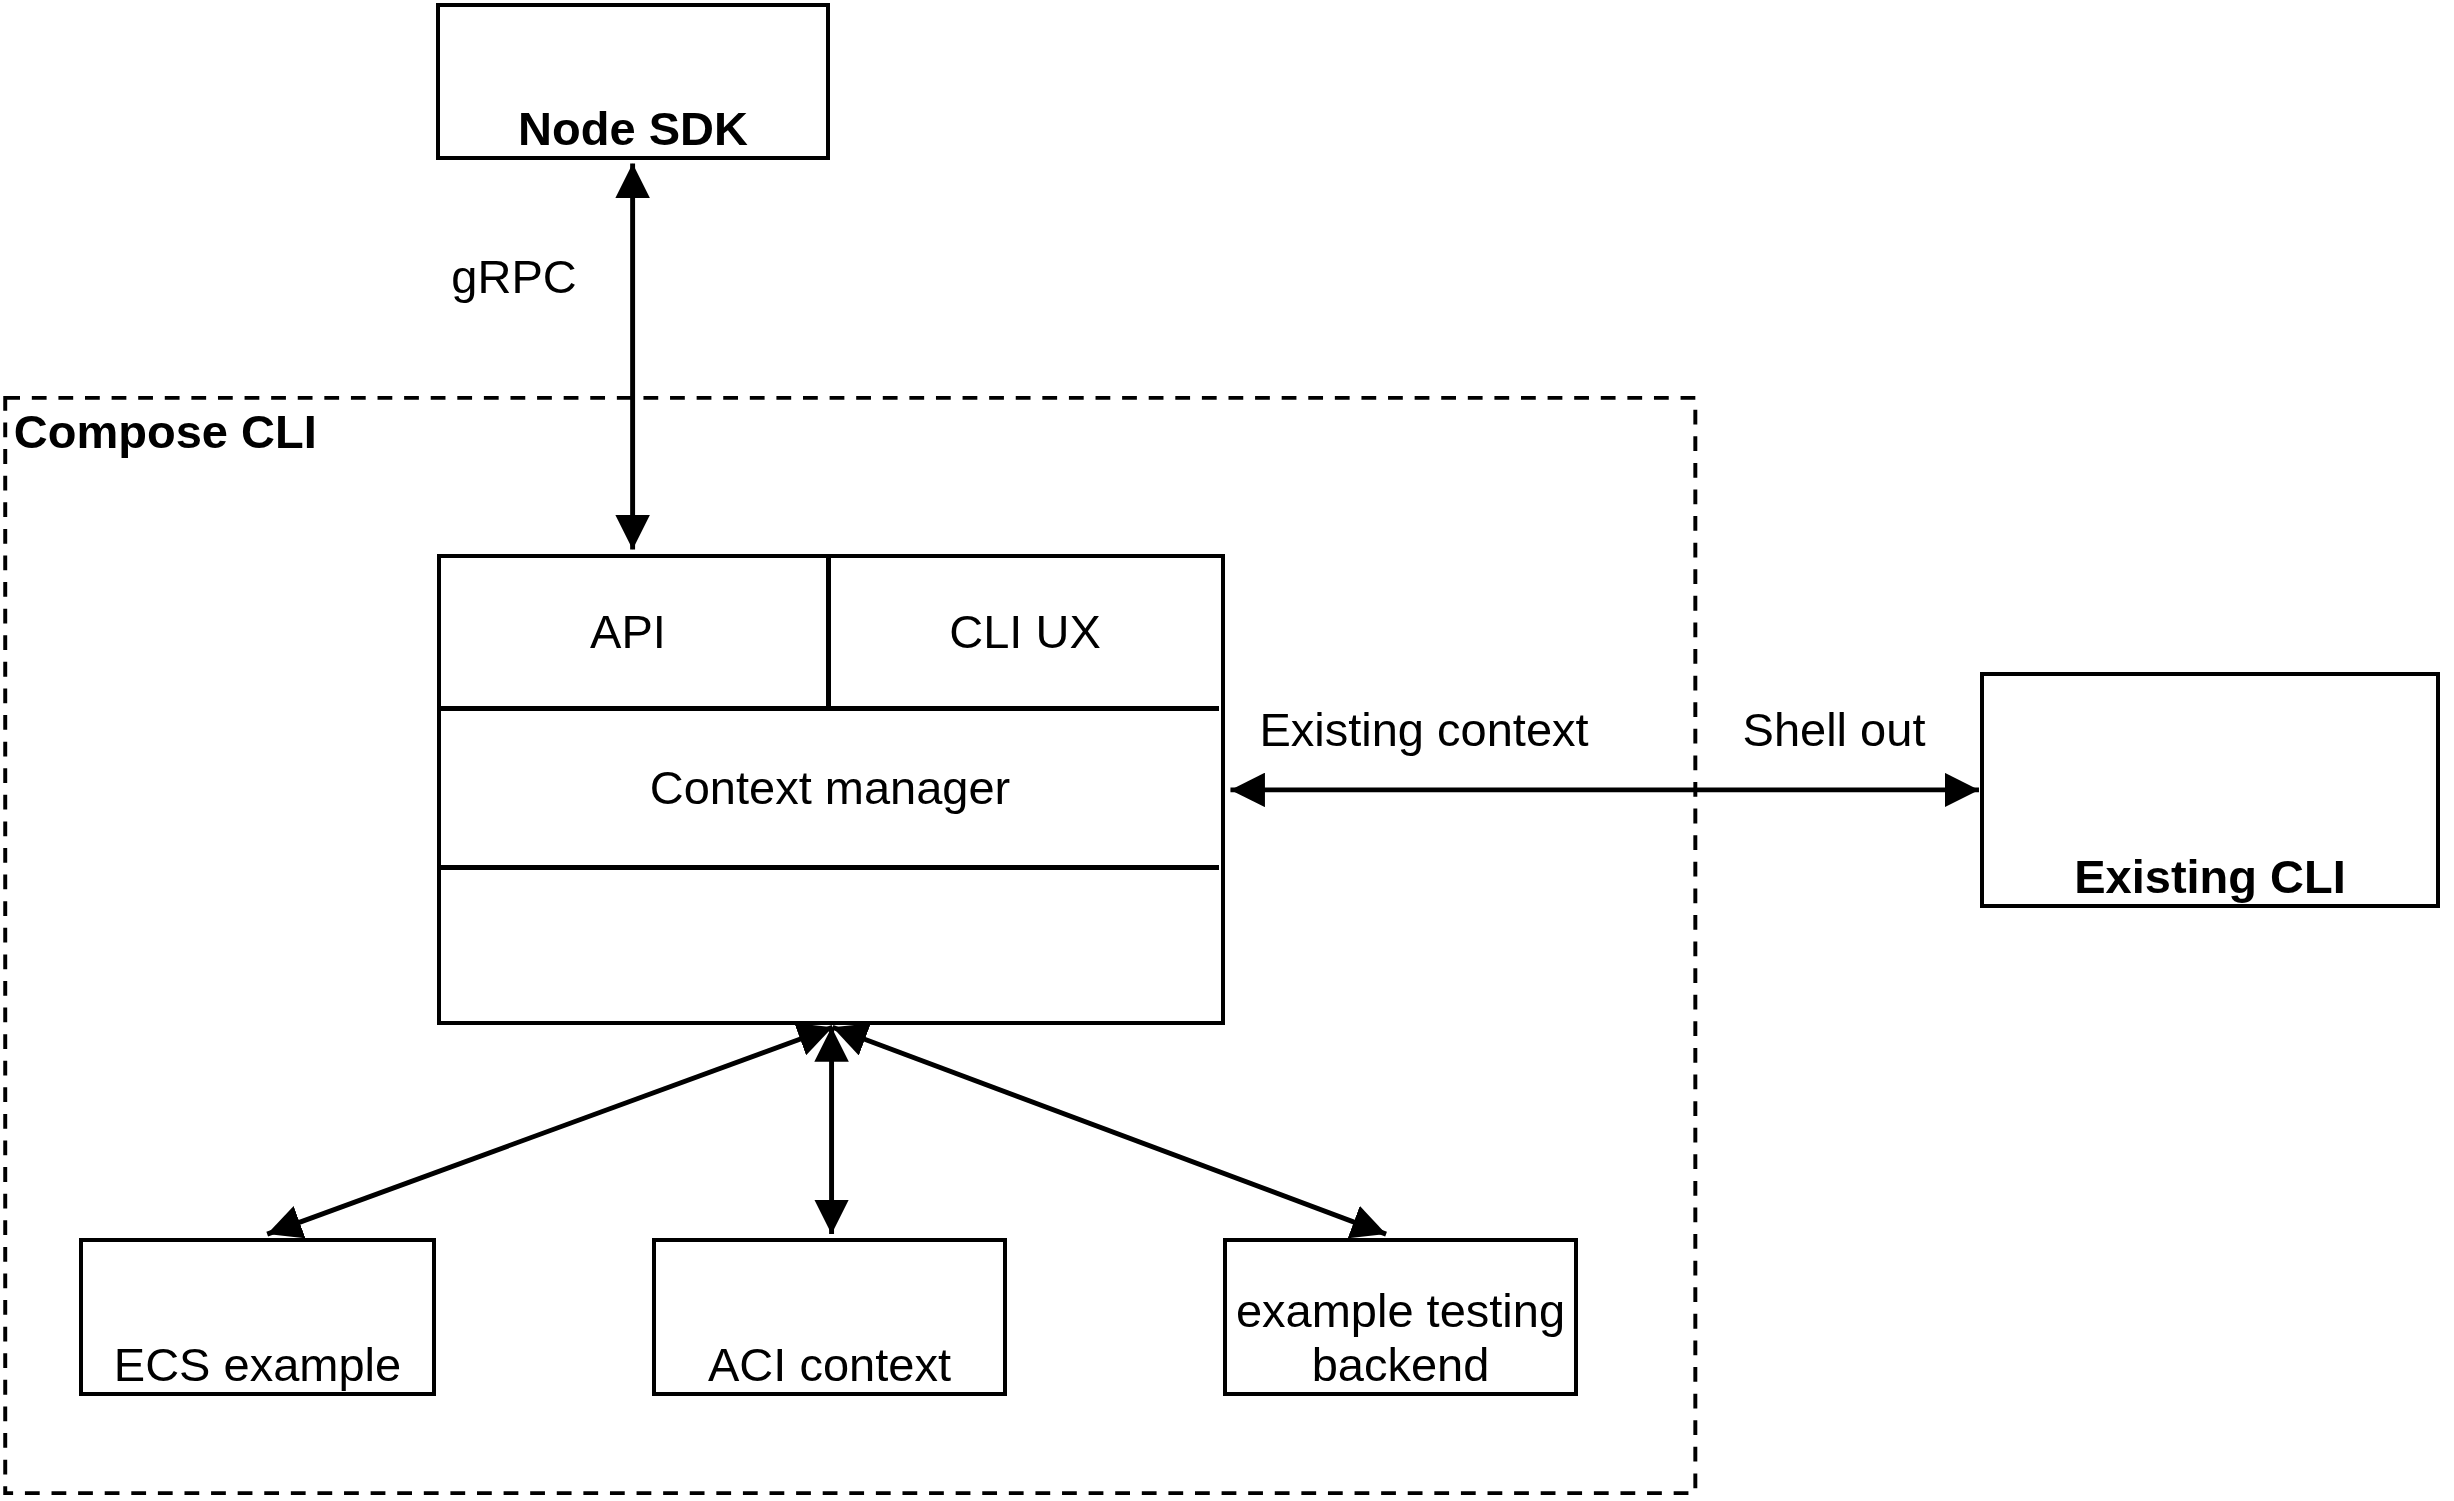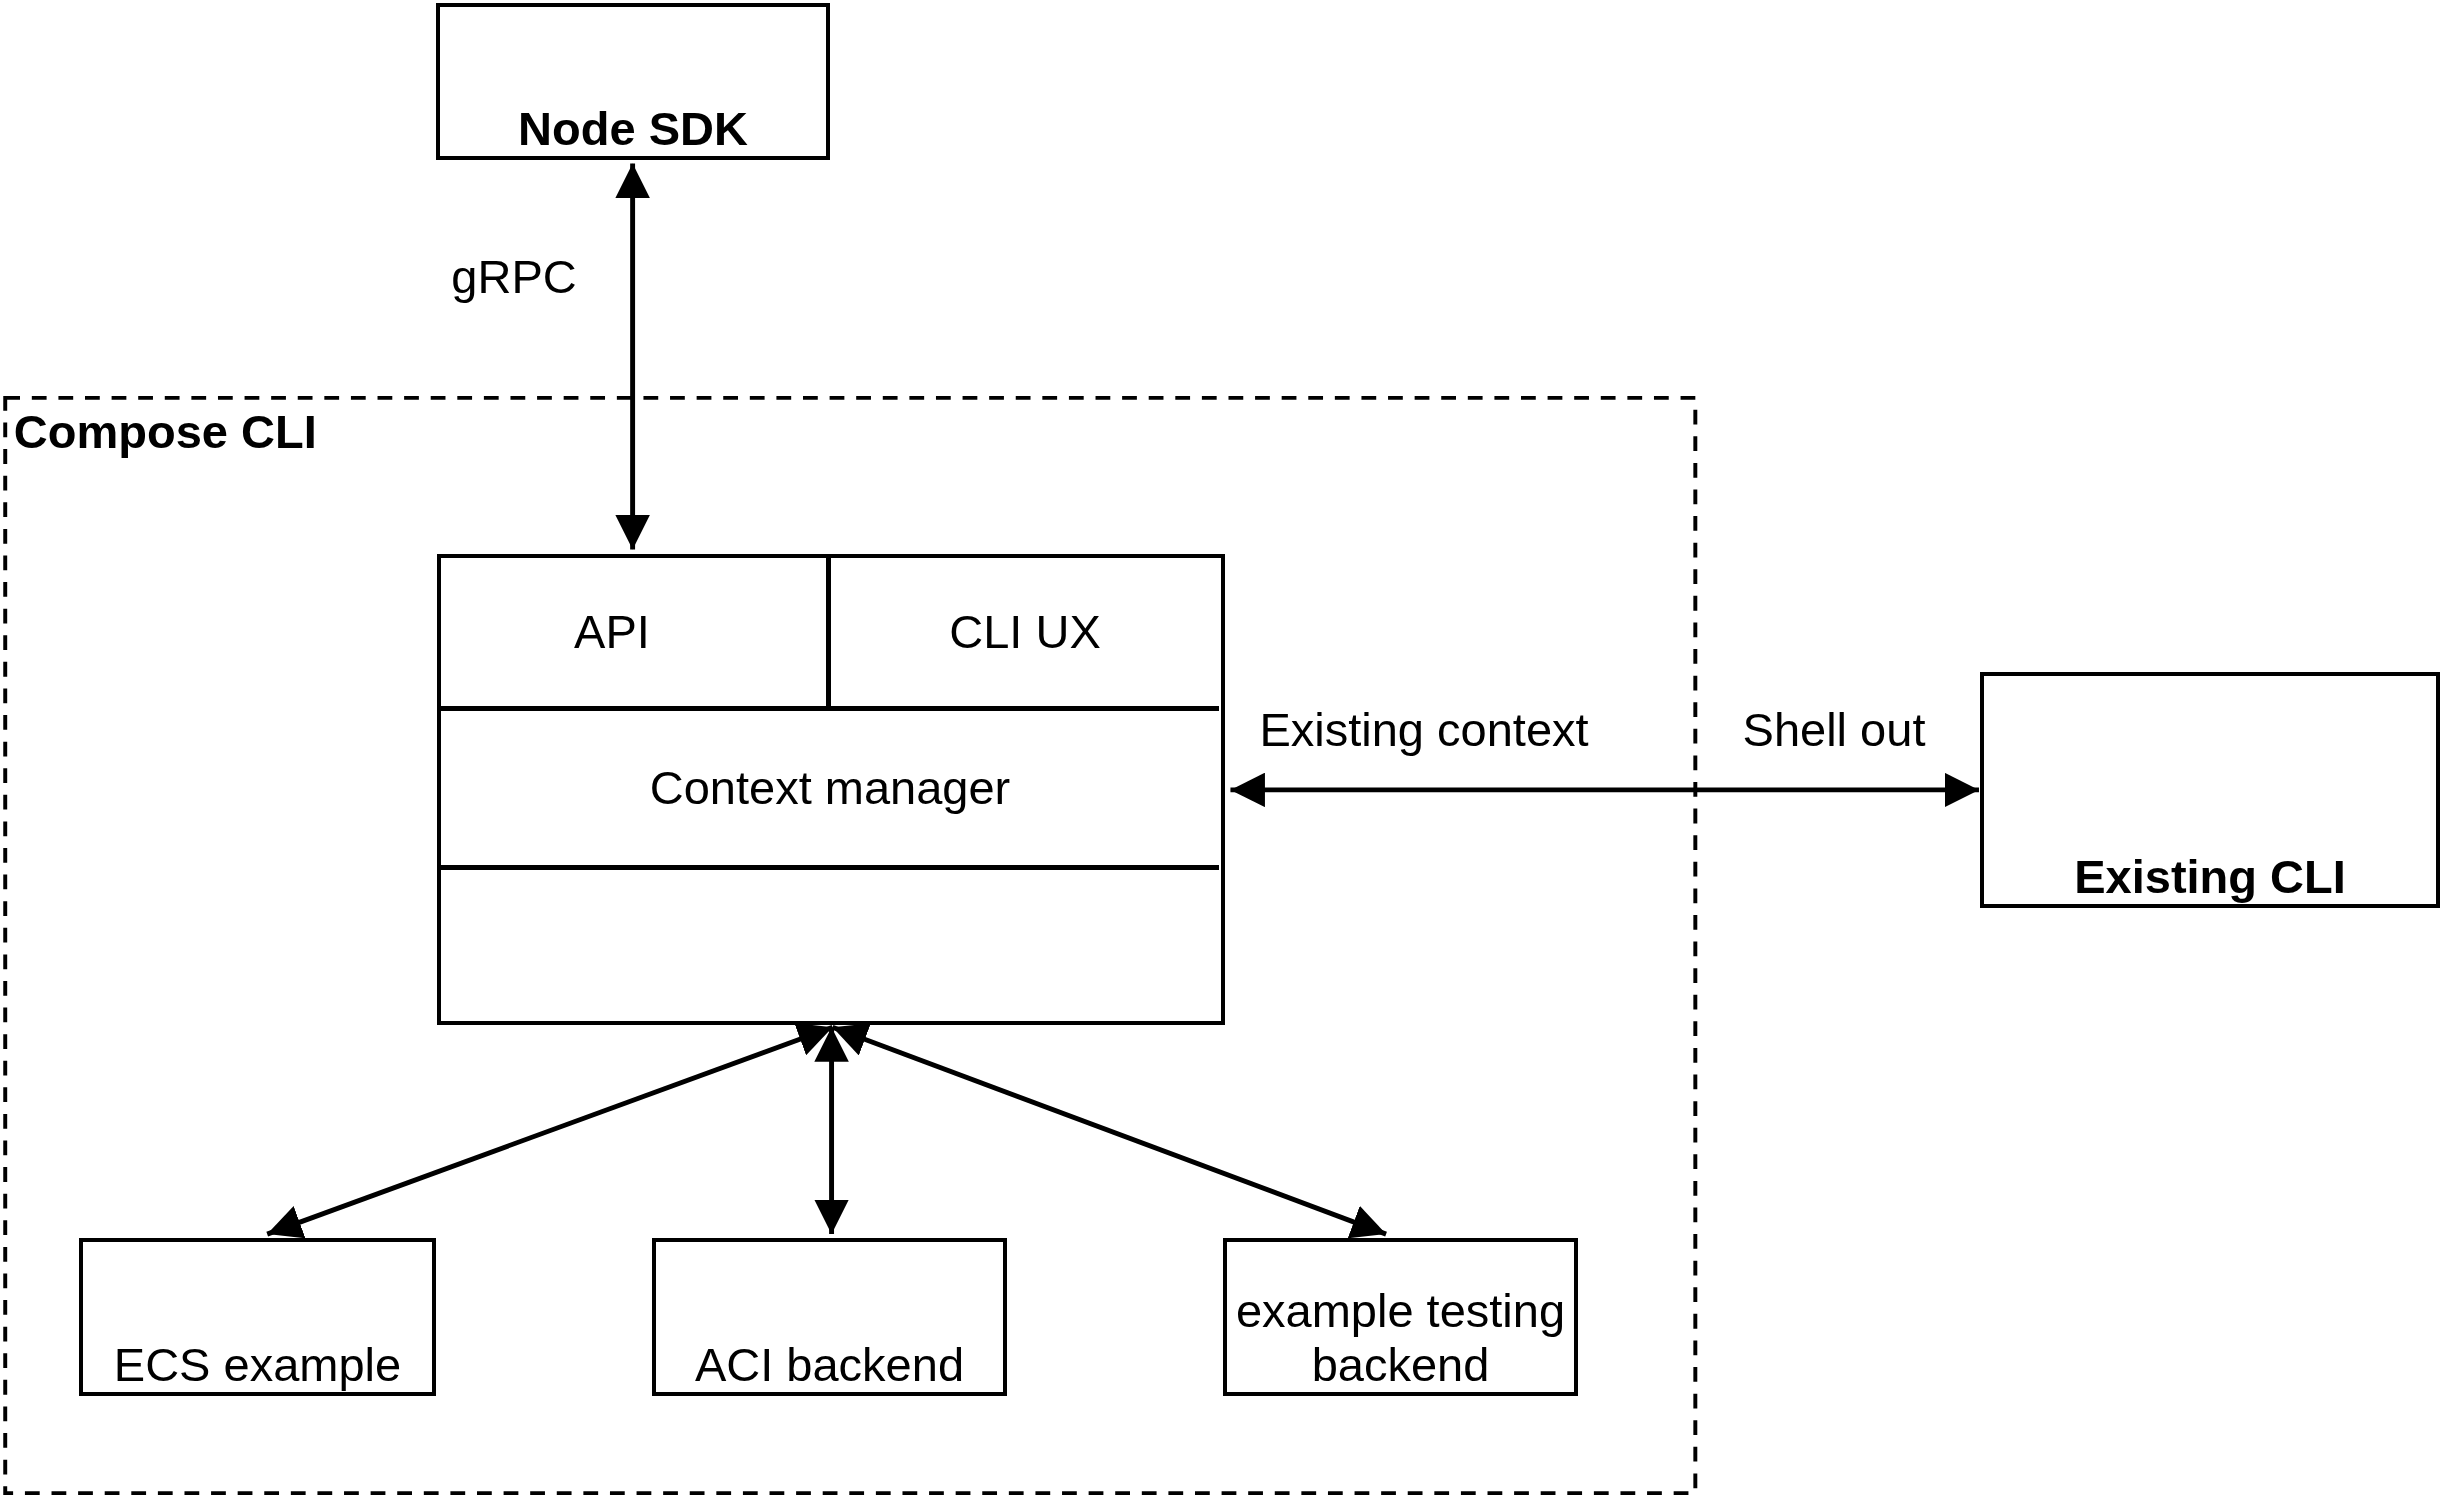--- a/index.html
+++ b/index.html
@@ -83,21 +83,21 @@
   }
   
   #node-sdk        { left: 436px;  top: 3px;    width: 394px; height: 157px; }
   #stack           { left: 437px;  top: 554px;  width: 788px; height: 471px; }
   #existing-cli    { left: 1980px; top: 672px;  width: 460px; height: 236px; }
   #ecs-backend     { left: 79px;   top: 1238px; width: 357px; height: 158px; }
   #aci-backend     { left: 652px;  top: 1238px; width: 355px; height: 158px; }
   #example-backend { left: 1223px; top: 1238px; width: 355px; height: 158px; }
   #example-backend .label-text { display: inline-block; max-width: 345px; }
   
-  #cell-api            { left: 0;     top: 0;     width: 342px; height: 148px; }
+  #cell-api            { left: 16px;     top: 0;     width: 342px; height: 148px; }
   #cell-cli-ux         { left: 390px; top: 0;     width: 388px; height: 148px; }
   #cell-context-mgr    { left: 0;     top: 153px; width: 778px; height: 155px; }
   #cell-backend-iface  { left: 0;     top: 312px; width: 778px; height: 149px; }
   #stack-hline-1 { left: 0; top: 148px; width: 778px; height: 4.9px; }
   #stack-hline-2 { left: 0; top: 307px; width: 778px; height: 4.9px; }
   #stack-vline   { left: 385px; top: 0; width: 4.9px; height: 148px; }
   
   #label-grpc             { left: 514px;  top: 276px; }
   #label-existing-context { left: 1424px; top: 729px; }
   #label-shell-out        { left: 1834px; top: 729px; }
@@ -150,21 +150,21 @@
 
   <div class="node bold" id="existing-cli">
     <span class="label-text">Existing CLI</span>
   </div>
 
   <div class="node" id="ecs-backend">
     <span class="label-text">ECS example</span>
   </div>
 
   <div class="node" id="aci-backend">
-    <span class="label-text">ACI backend</span>
+    <span class="label-text">ACI context</span>
   </div>
 
   <div class="node" id="example-backend">
     <span class="label-text">example testing backend</span>
   </div>
 
   <div class="edge-label" id="label-grpc">gRPC</div>
 
   <div class="edge-label" id="label-existing-context">Existing context</div>
 

